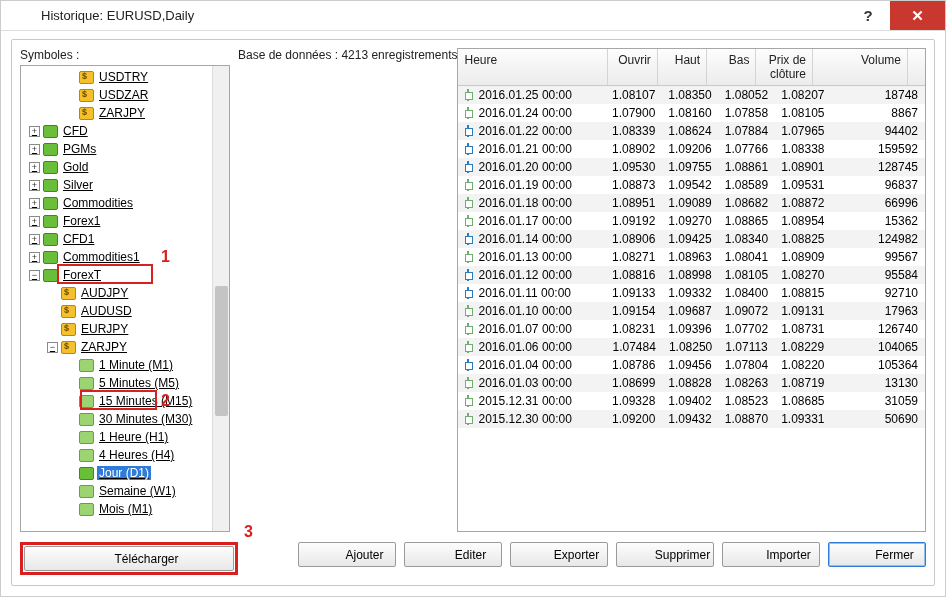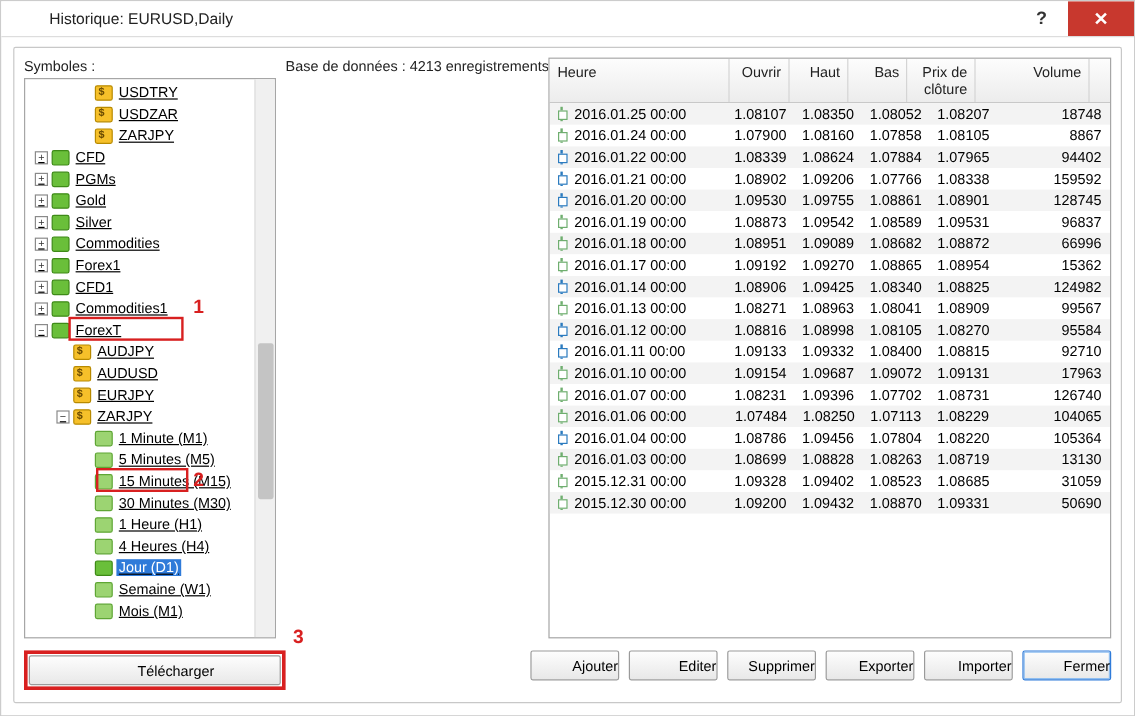--- a/index.html
+++ b/index.html
@@ -48,21 +48,21 @@
 .candle::before{content:"";position:absolute;left:3px;top:0;width:2px;height:12px;background:currentColor;}
 .candle::after{content:"";position:absolute;left:1px;top:3px;width:6px;height:6px;background:#fff;border:1px solid currentColor;}
 .cnd-up{color:#2b7bbf;}
 .cnd-dn{color:#6fae6f;}
 .td-num{flex:1;text-align:right;}
 .td-vol{width:95px;text-align:right;}
 .btnrow{display:flex;gap:8px;margin-top:10px;}
 .btn{height:25px;border:1px solid #9a9a9a;background:linear-gradient(#fdfdfd,#e8e8e8);border-radius:2px;display:flex;align-items:center;justify-content:center;cursor:pointer;padding-left:35px;}
 .btn-dl{width:210px;}
 .spacer{flex:1;}
-.btn-sm{width:74px;justify-content:flex-end;}
+.btn-sm{width:98px;}
 .btn-close{border:1px solid #2f7bd9;box-shadow:0 0 0 1px #8fbef0 inset;}
 .dl-red{border:3px solid #d82020;padding:1px;}
 .scrollbar-v{position:absolute;right:0;top:0;width:17px;height:100%;background:#f0f0f0;border-left:1px solid #dcdcdc;}
 .thumb{position:absolute;left:2px;width:13px;background:#c4c4c4;border-radius:2px;}
 .ind{display:inline-block;}
 </style>
 </head>
 <body>
 
 <div class="titlebar">
@@ -479,24 +479,24 @@
     <div class="rednum" style="right:-18px;top:-22px;">3</div>
   </div>
   <div class="spacer"></div>
   <div class="btn btn-sm">
           <span>Ajouter</span>
         </div>
   <div class="btn btn-sm">
           <span>Editer</span>
         </div>
   <div class="btn btn-sm">
-          <span>Supprimer</span>
+          <span>Exporter</span>
         </div>
   <div class="btn btn-sm">
-          <span>Exporter</span>
+          <span>Supprimer</span>
         </div>
   <div class="btn btn-sm">
           <span>Importer</span>
         </div>
   <div class="btn btn-sm btn-close">
           <span>Fermer</span>
         </div>
 </div>
 
 </div>

